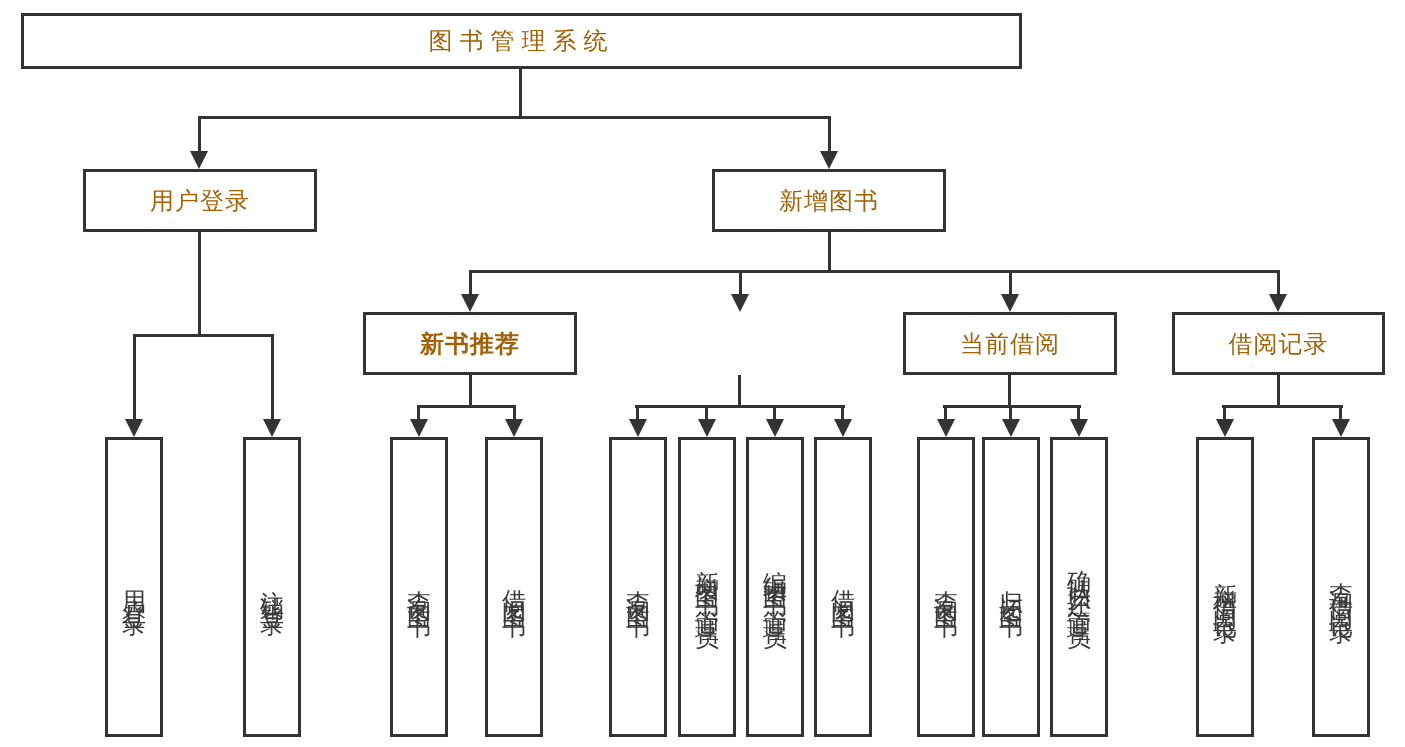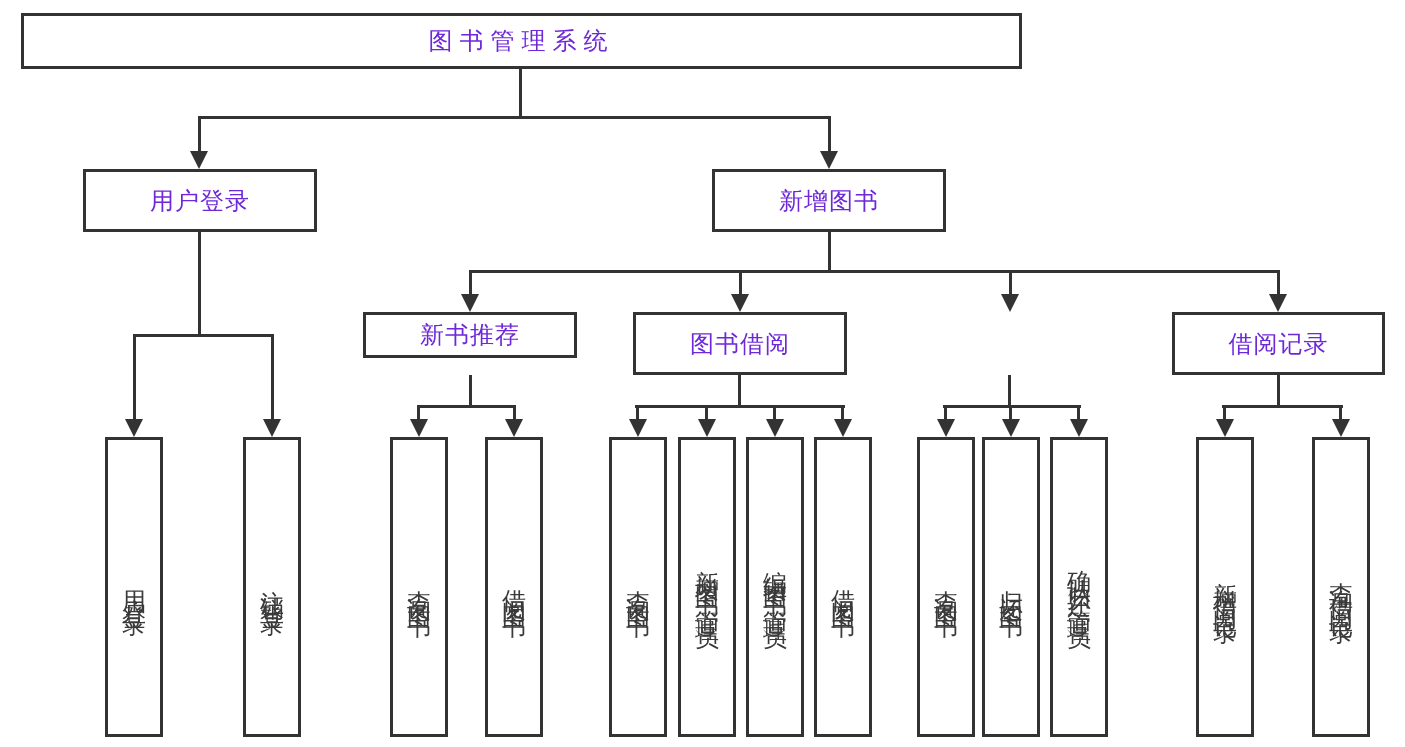--- a/index.html
+++ b/index.html
@@ -15,21 +15,21 @@
   .box {
     position: absolute;
     box-sizing: border-box;
     border: 3px solid #333333;
     background: #ffffff;
     display: flex;
     align-items: center;
     justify-content: center;
     font-size: 24px;
     letter-spacing: 1px;
-    color: #6d28d9;
+    color: #a16207;
     white-space: nowrap;
   }
   .box.title { letter-spacing: 7px; }
   .vbox {
     position: absolute;
     box-sizing: border-box;
     border: 3px solid #333333;
     background: #ffffff;
     display: flex;
     align-items: center;
@@ -94,22 +94,22 @@
   <div class="line" style="left:469px; top:270px; width:811px; height:3px;"></div>
   <div class="line" style="left:469px; top:270px; width:3px; height:27px;"></div>
   <div class="arrow" style="left:461px; top:294px;"></div>
   <div class="line" style="left:739px; top:270px; width:3px; height:27px;"></div>
   <div class="arrow" style="left:731px; top:294px;"></div>
   <div class="line" style="left:1009px; top:270px; width:3px; height:27px;"></div>
   <div class="arrow" style="left:1001px; top:294px;"></div>
   <div class="line" style="left:1277px; top:270px; width:3px; height:27px;"></div>
   <div class="arrow" style="left:1269px; top:294px;"></div>
 
-  <div class="box" style="left:363px; top:312px; width:214px; height:46px;">新书推荐</div>
-  <div class="box" style="left:633px; top:312px; width:214px; height:63px;">图书借阅</div>
+  <div class="box" style="left:363px; top:312px; width:214px; height:63px;font-weight:bold;">新书推荐</div>
+  <div class="box" style="left:903px; top:312px; width:214px; height:63px;">当前借阅</div>
   <div class="box" style="left:1172px; top:312px; width:213px; height:63px;">借阅记录</div>
 
   <div class="line" style="left:469px; top:375px; width:3px; height:33px;"></div>
   <div class="line" style="left:417px; top:405px; width:99px; height:3px;"></div>
   <div class="line" style="left:417px; top:405px; width:3px; height:17px;"></div>
   <div class="arrow" style="left:410px; top:419px;"></div>
   <div class="line" style="left:513px; top:405px; width:3px; height:17px;"></div>
   <div class="arrow" style="left:505px; top:419px;"></div>
 
   <div class="line" style="left:738px; top:375px; width:3px; height:33px;"></div>

